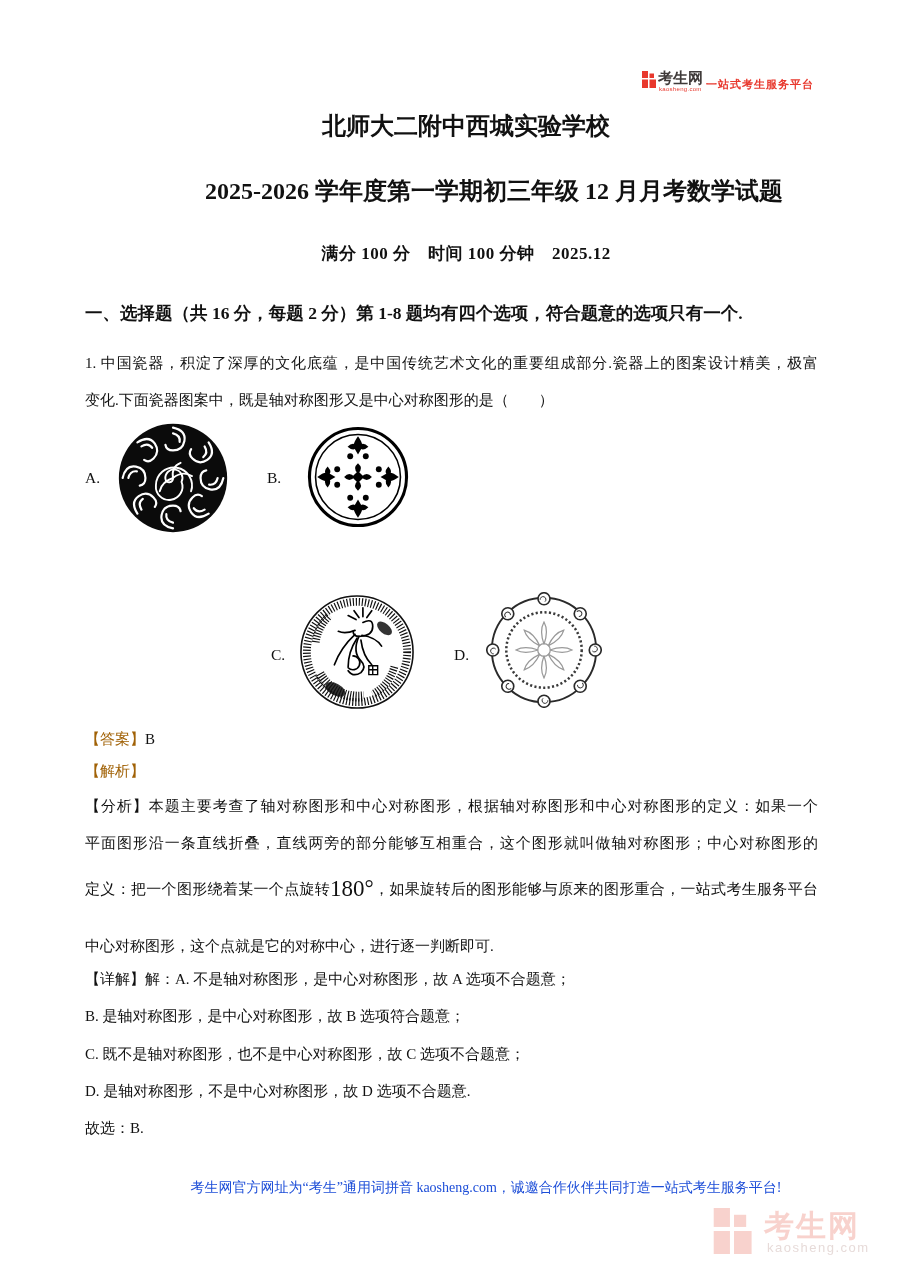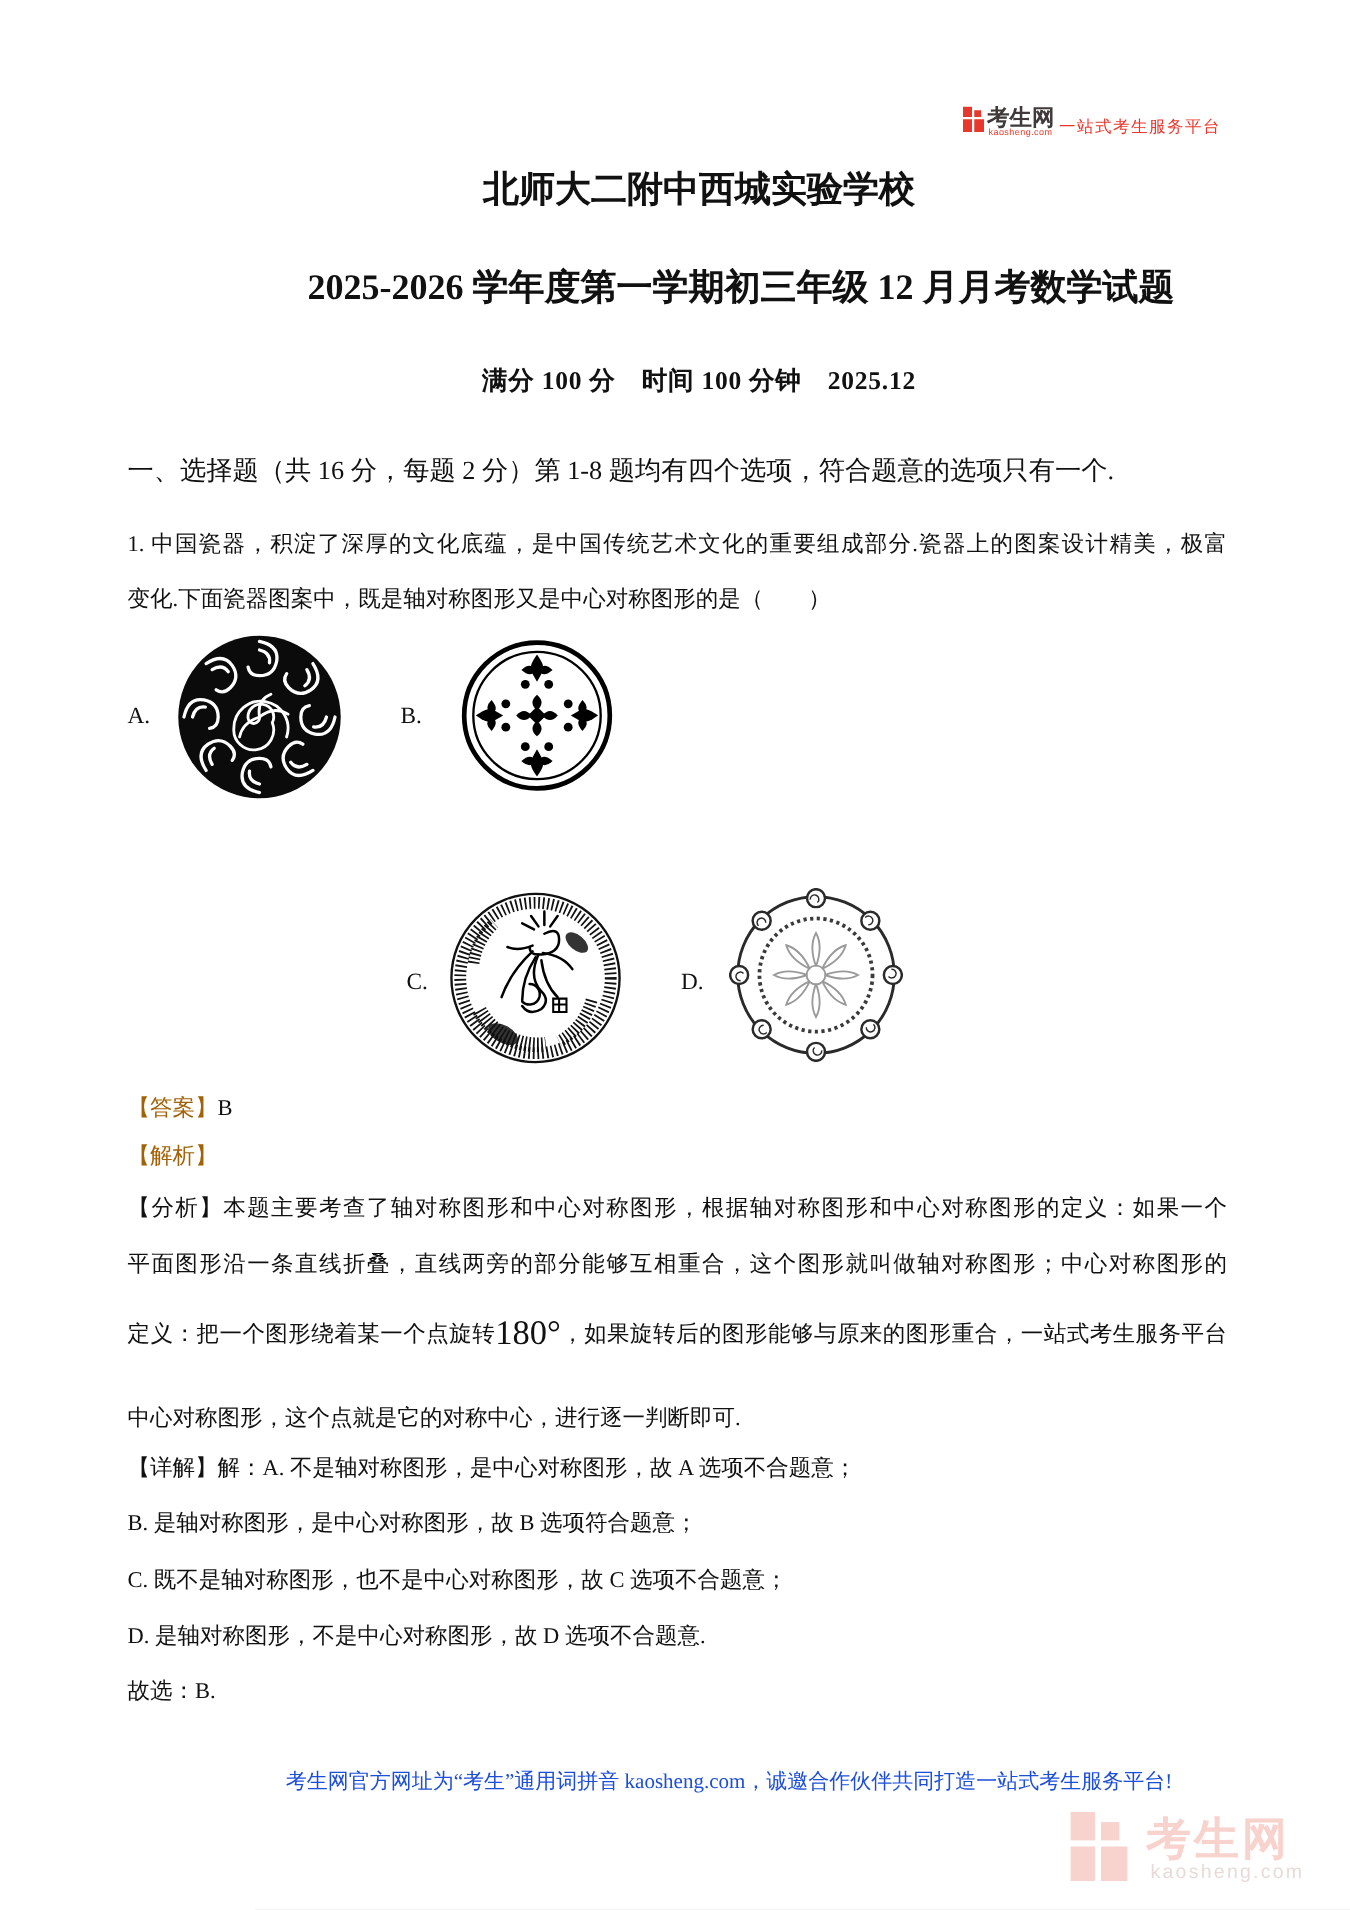--- a/index.html
+++ b/index.html
@@ -11,35 +11,35 @@
   }
   .abs { position:absolute; }
   .center { left:16px; width:900px; text-align:center; }
   .blue { color:#a16207; }
   .red { color:#e8382d; }
   .sans { font-family:"Liberation Sans","DejaVu Sans",sans-serif; }
 
   .title   { top:110px; font-size:24px; font-weight:bold; }
   .subtitle{ top:175px; font-size:24px; font-weight:bold;margin-left:28px; }
   .meta    { top:242px; font-size:17px; font-weight:bold; letter-spacing:.5px; }
-  .sechead { left:85px; top:301px; font-size:17.5px; font-weight:normal; width:740px; }
+  .sechead { left:85px; top:301px; font-size:17.5px; font-weight:bold; width:740px; }
 
   .line { left:85px; width:733px; font-size:15px; line-height:22px; }
   .jline { text-align:justify; }
   .jline::after { content:""; display:inline-block; width:100%; height:0; }
   .formula { font-size:23px; line-height:30px; vertical-align:-2px;margin-top:32px; }
   .l-ana3 { line-height:30px; }
 
   .optlabel { font-size:15.5px; }
   .figure { line-height:0; }
   svg { display:block; }
 
   .logo-brand  { left:658px; top:69px;  font-size:15px; font-weight:bold; color:#3f3a39; }
   .logo-domain { left:659px; top:86px;  font-size:6px;  letter-spacing:.3px; }
-  .logo-slogan { left:706px; top:77px;  font-size:11px; font-weight:normal; letter-spacing:1px; }
+  .logo-slogan { left:706px; top:77px;  font-size:11px; font-weight:bold; letter-spacing:1px; }
 
   .footer { top:1179px; font-size:14px; color:#1d4ed8;padding-left:40px; }
 
   .wm-brand  { left:764px; top:1206px; font-size:30px; font-weight:bold; color:#f8d2cd; letter-spacing:2px; }
   .wm-domain { left:767px; top:1240px; font-size:13px; color:#e7dbd9; letter-spacing:1.5px; }
 </style>
 </head>
 <body>
 
 <div class="page">

